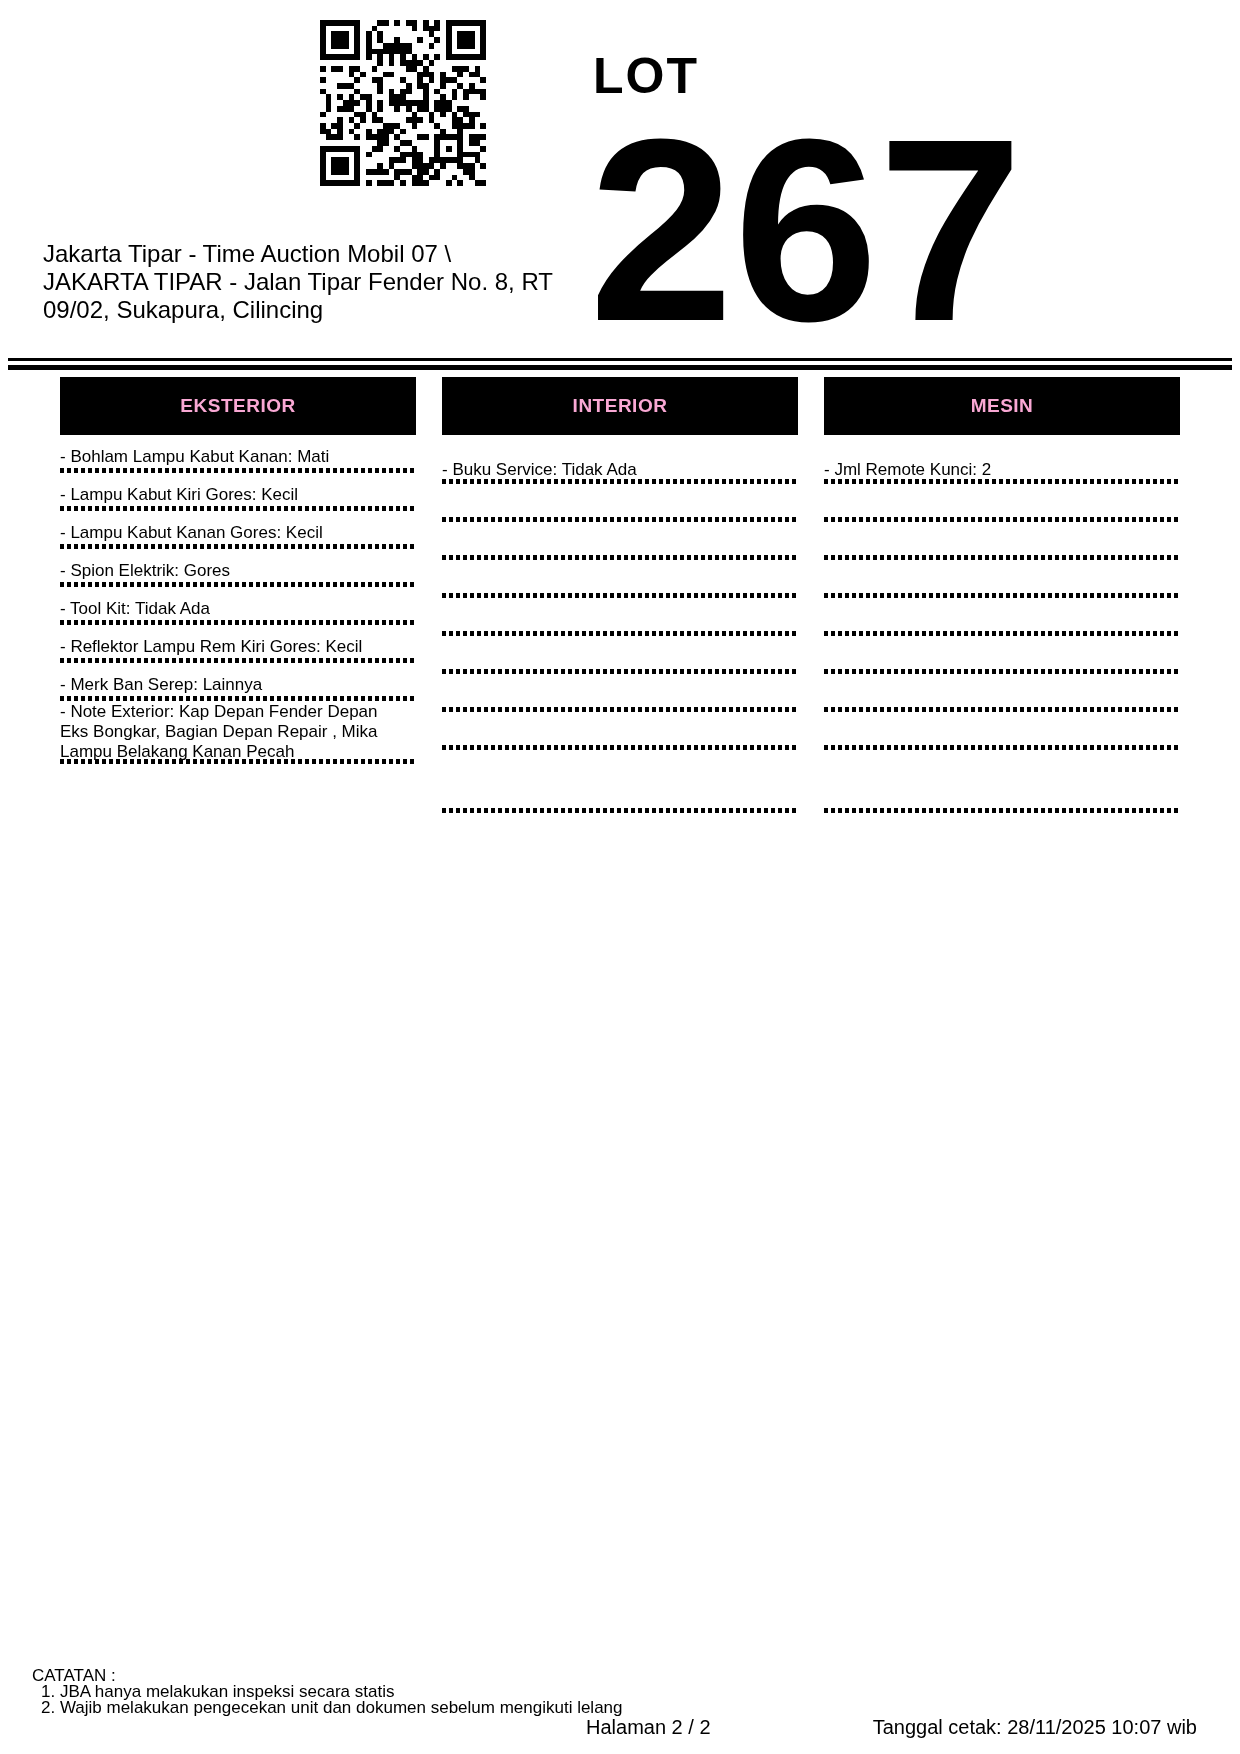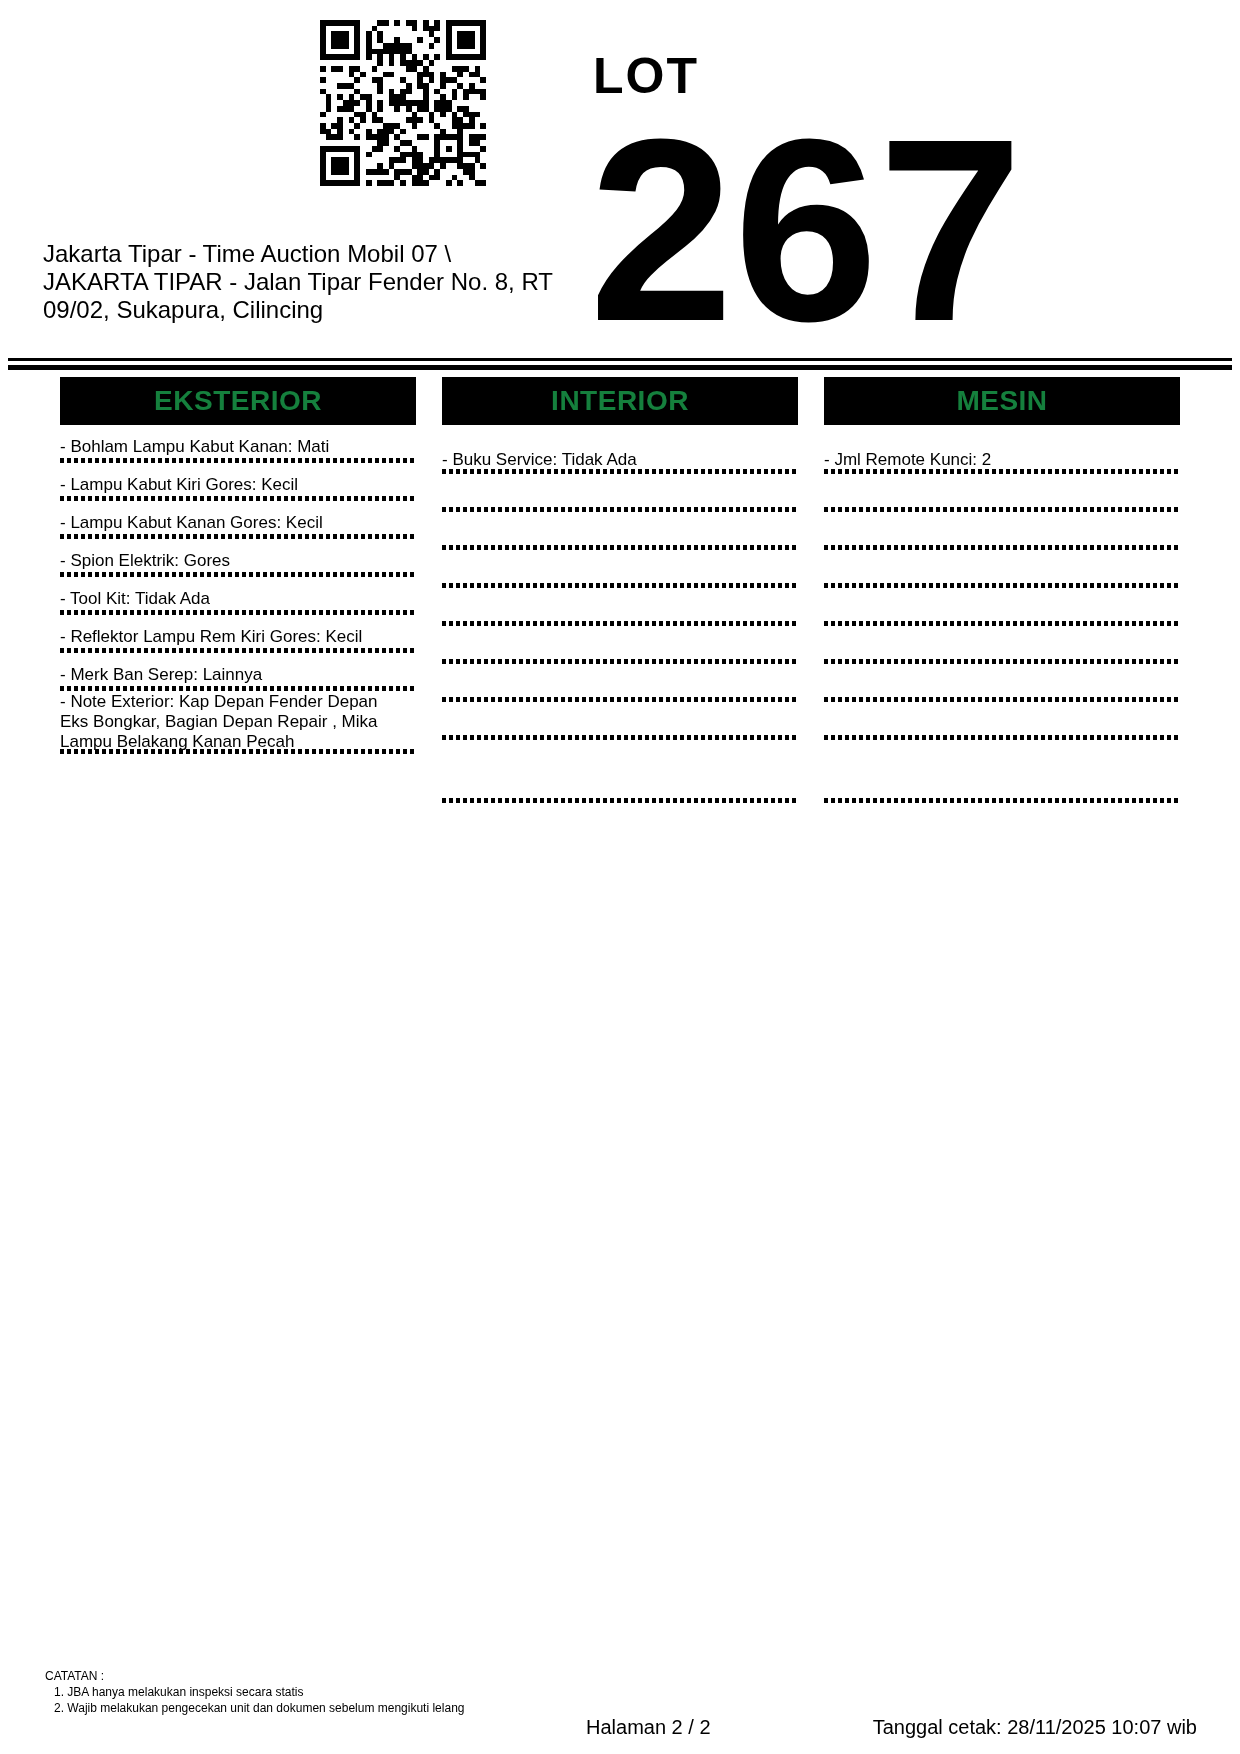--- a/index.html
+++ b/index.html
@@ -20,39 +20,39 @@
   .address{position:absolute;left:43px;top:240px;font-size:24px;line-height:28px;}
   
   .double-rule{
     position:absolute;left:8px;top:358px;width:1224px;height:4px;
     border-top:3px solid #000;border-bottom:5px solid #000;box-sizing:content-box;
   }
   
   .col{position:absolute;top:377px;width:356px;}
   .col1{left:60px;} .col2{left:442px;} .col3{left:824px;}
   .col-header{
-    height:48px;background:#000;color:#15803d;
+    height:58px;background:#000;color:#f9a8d4;
     display:flex;align-items:center;justify-content:center;
-    font-size:28px;font-weight:bold;letter-spacing:0.5px;
+    font-size:19px;font-weight:bold;letter-spacing:0.5px;
   }
   .cell{
     display:flex;align-items:flex-end;
     box-sizing:border-box;
     padding:0 26px 6px 0;
     font-size:17px;line-height:20px;
     background-image:repeating-linear-gradient(90deg,#000 0 4px,rgba(0,0,0,0) 4px 7px);
     background-size:100% 5px;
     background-repeat:no-repeat;
     background-position:0 100%;
   }
   .cell.h1{height:49px;padding-bottom:4px;}
   .cell.h{height:38px;}
   .cell.h9{height:63px;padding-bottom:2px;}
   
-  .notes{position:absolute;left:45px;top:1668px;font-size:12px;line-height:16px;}
+  .notes{position:absolute;left:32px;top:1668px;font-size:17px;line-height:16px;}
   .notes .note-item{padding-left:9px;}
   .page-num{position:absolute;left:586px;top:1716px;font-size:20px;}
   .print-date{position:absolute;right:43px;top:1716px;font-size:20px;}
 </style>
 </head>
 <body>
 
 <div class="page">
 
   <div class="qr">

